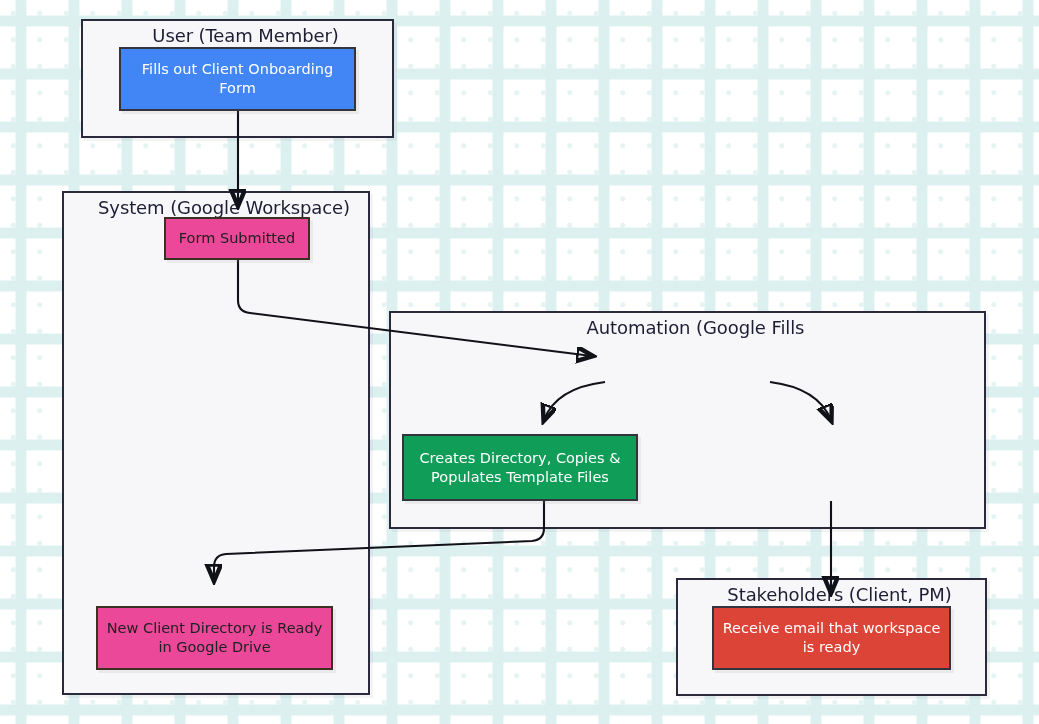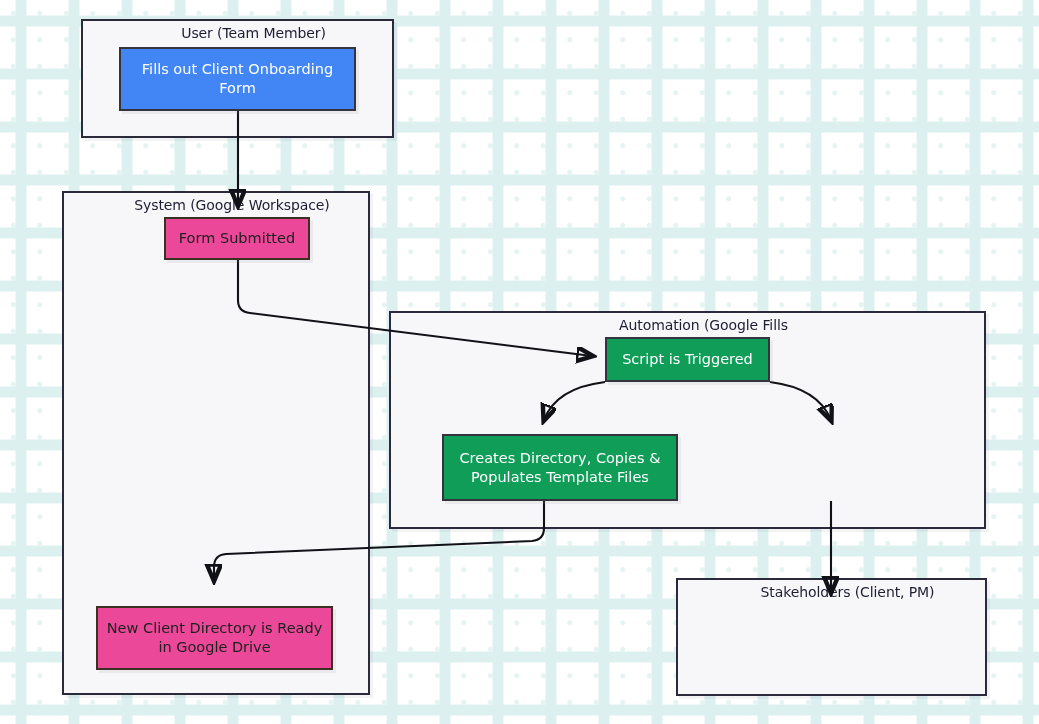--- a/index.html
+++ b/index.html
@@ -31,24 +31,24 @@
   .cluster {
     position: absolute;
     background: #f7f7fa;
     border: 2px solid #2a2a3c;
     box-sizing: border-box;
     box-shadow: 3px 3px 0 rgba(140,140,150,0.10);
   }
   .cluster-title {
     position: absolute;
     top: 4px;
-    left: 16px;
+    left: 8px;
     width: 100%;
     text-align: center;
-    font-size: 14px;
+    font-size: 18px;
     color: #1d1d33;
     white-space: nowrap;
     letter-spacing: -0.1px;
   }
   .node {
     position: absolute;
     box-sizing: border-box;
     border: 2px solid #34343f;
     display: flex;
     align-items: center;
@@ -115,27 +115,27 @@
   </svg>
 
   <div class="node blue" style="left:119px; top:47px; width:237px; height:64px;">
     <span>Fills out Client Onboarding Form</span>
   </div>
 
   <div class="node amber" style="left:164px; top:217px; width:146px; height:43px;">
     <span>Form Submitted</span>
   </div>
 
-  <div class="node green" style="left:605px; top:337px; width:165px; height:45px;">
-    <span>Script is Triggered</span>
-  </div>
 
-  <div class="node green" style="left:442px; top:434px; width:236px; height:67px;">
+  <div class="node green" style="left:402px; top:434px; width:236px; height:67px;">
     <span>Creates Directory, Copies &amp; Populates Template Files</span>
   </div>
 
 
   <div class="node amber" style="left:96px; top:606px; width:237px; height:64px;">
     <span>New Client Directory is Ready in Google Drive</span>
   </div>
 
+  <div class="node red" style="left:712px; top:606px; width:239px; height:64px;">
+    <span>Receive email that workspace is ready</span>
+  </div>
 
 </div>
 
 </body></html>

